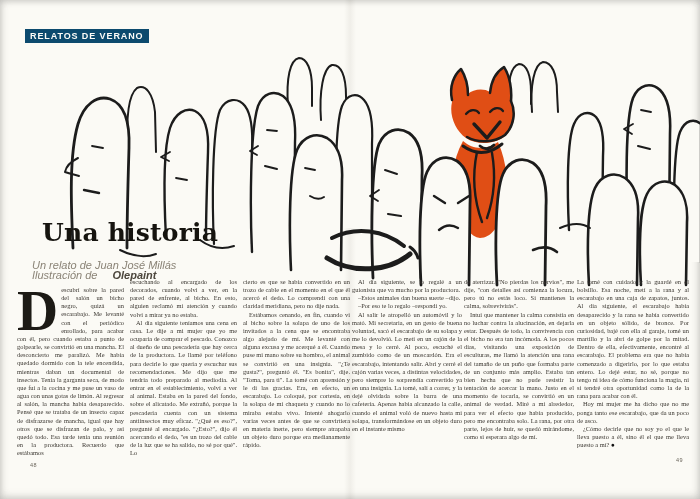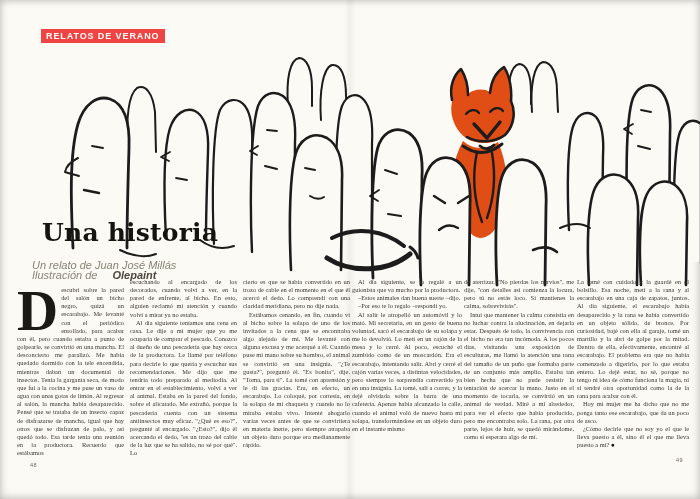--- a/index.html
+++ b/index.html
@@ -11,21 +11,21 @@
   .spread::after{
     content:"";position:absolute;inset:0;pointer-events:none;
     box-shadow:inset 0 2px 6px rgba(0,0,0,.10),inset 0 -3px 8px rgba(0,0,0,.10),
                inset 3px 0 8px rgba(0,0,0,.05),inset -3px 0 8px rgba(0,0,0,.06);
   }
   .gutter{
     position:absolute;left:344px;top:0;width:12px;height:100%;pointer-events:none;
     background:linear-gradient(90deg,rgba(60,50,35,0) 0%,rgba(60,50,35,.06) 50%,rgba(60,50,35,0) 100%);
   }
   .tag{
-    position:absolute;left:41px;top:29px;background:#ef4444;color:#fdfcf8;
+    position:absolute;left:25px;top:29px;background:#0c4a6e;color:#fdfcf8;
     font-family:"Liberation Sans",sans-serif;font-weight:bold;font-size:9px;
     letter-spacing:.9px;padding:2px 6px 2px 5px;z-index:4;
   }
   .illo{position:absolute;left:0;top:0;width:700px;height:499px;z-index:1;}
   .title{
     position:absolute;left:16px;top:202px;z-index:3;color:#16140f;
     font-family:"DejaVu Serif",serif;font-weight:bold;font-size:25px;line-height:27px;
     letter-spacing:.2px;
     margin-left:26px;
   }

